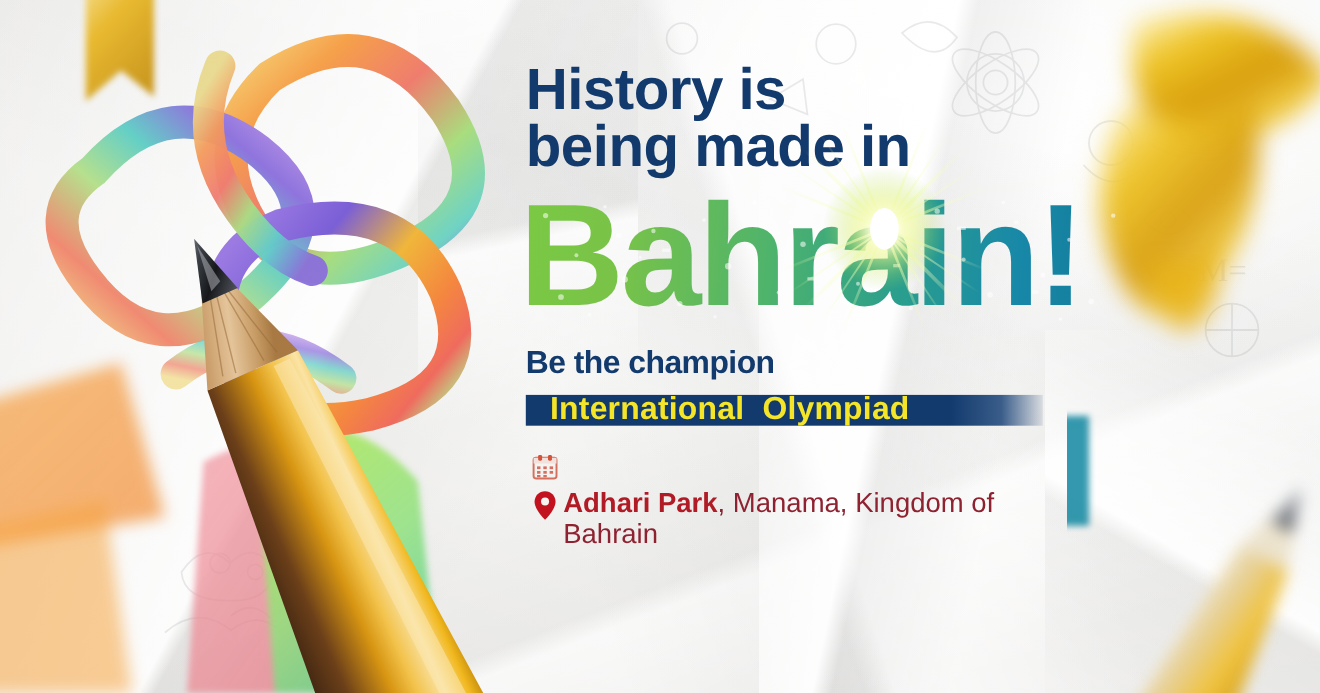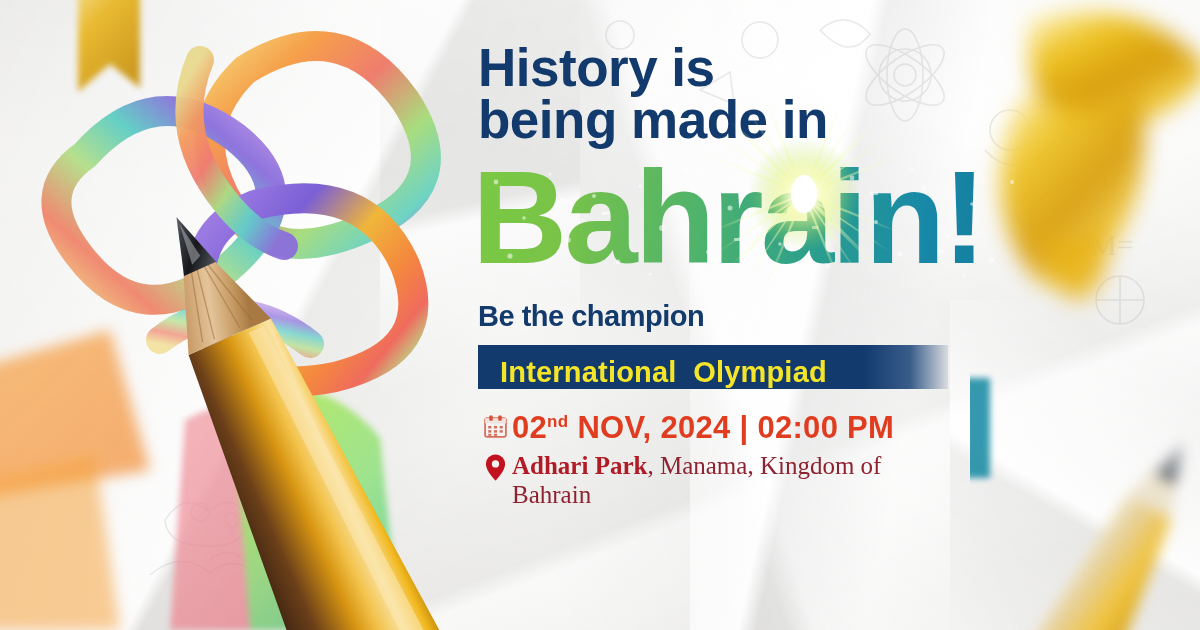--- a/index.html
+++ b/index.html
@@ -39,21 +39,21 @@
   
   .art-left{position:absolute;left:0;top:0;width:480px;height:630px;pointer-events:none;}
   .art-right{position:absolute;right:0;top:0;width:230px;height:630px;pointer-events:none;}
 
   .blur-soft{filter:blur(3px);}
   .blur-mid{filter:blur(7px);}
   .blur-hard{filter:blur(11px);}
 
   
   .content{
-    position:absolute;left:478px;top:42px;width:580px;
+    position:absolute;left:478px;top:56px;width:580px;
   }
 
   .headline{
     font-size:53px;line-height:0.98;font-weight:bold;
     color:#123a6d;letter-spacing:-0.5px;
     margin:0 0 2px 0;
   }
   .headline .l2{display:block;}
 
   .bahrain-wrap{
@@ -77,43 +77,42 @@
     position:absolute;left:332px;top:42px;width:220px;height:220px;
     transform:translate(-50%,-50%);z-index:4;pointer-events:none;
   }
 
   .subhead{
     font-size:29px;font-weight:bold;color:#123a6d;
     letter-spacing:-0.5px;margin:10px 0 0 0;line-height:1;
   }
 
   .olympiad-bar{
-    margin-top:14px;height:44px;width:470px;
+    margin-top:14px;height:28px;width:470px;
     background:linear-gradient(90deg,#123a6d 0%,#123a6d 82%,#3a5d8a 92%,rgba(200,205,212,.55) 100%);
-    display:flex;align-items:flex-end;
+    display:flex;align-items:center;
   }
   .olympiad-bar span{
     color:#f5e528;font-size:29px;font-weight:bold;
     padding-left:22px;letter-spacing:0.2px;white-space:pre;
   }
 
   .meta{margin-top:22px;}
   .meta-row{display:flex;align-items:flex-start;margin-bottom:6px;}
   .meta-icon{width:34px;flex:0 0 34px;display:flex;justify-content:center;padding-top:3px;}
 
   .date-text{
     font-size:31px;font-weight:bold;color:#e03c1f;letter-spacing:0.3px;
     line-height:1.1;white-space:nowrap;
   }
   .date-text sup{font-size:17px;vertical-align:super;}
 
   .loc-text{
     font-size:25px;color:#8e2230;line-height:1.18;
     max-width:430px;
-    font-family:Liberation Serif, serif;
   }
   .loc-text .bold{font-weight:bold;color:#b01b25;}
 </style>
 </head>
 <body>
 
 <div class="banner">
 
   <div class="paper-texture"></div>
   <div class="crease c1"></div>
@@ -421,21 +420,20 @@
                 <rect x="10.5" y="11.5" width="3" height="2.4"></rect>
               <rect x="16" y="11.5" width="3" height="2.4"></rect>
               <rect x="5" y="15.5" width="3" height="2.4"></rect>
                 <rect x="10.5" y="15.5" width="3" height="2.4"></rect>
               <rect x="16" y="15.5" width="3" height="2.4"></rect>
               <rect x="5" y="19" width="3" height="2"></rect>
                 <rect x="10.5" y="19" width="3" height="2"></rect>
             </g>
           </svg>
         </span>
-        <span class="date-text"><span>02</span><sup>nd</sup><span> NOV, 2024 | 02:00 PM</span></span>
       </div>
 
       <div class="meta-row">
         <span class="meta-icon">
           <svg width="21" height="27" viewBox="0 0 20 26">
             <path d="M10 0.6 C4.9 0.6 0.8 4.7 0.8 9.8 C0.8 16.6 10 25.6 10 25.6 S19.2 16.6 19.2 9.8 C19.2 4.7 15.1 0.6 10 0.6 Z" fill="#c3121f"></path>
             <circle cx="10" cy="9.6" r="3.5" fill="#f5f2f0"></circle>
           </svg>
         </span>
         <span class="loc-text"><span class="bold">Adhari Park</span><span>, Manama, Kingdom of Bahrain</span></span>

